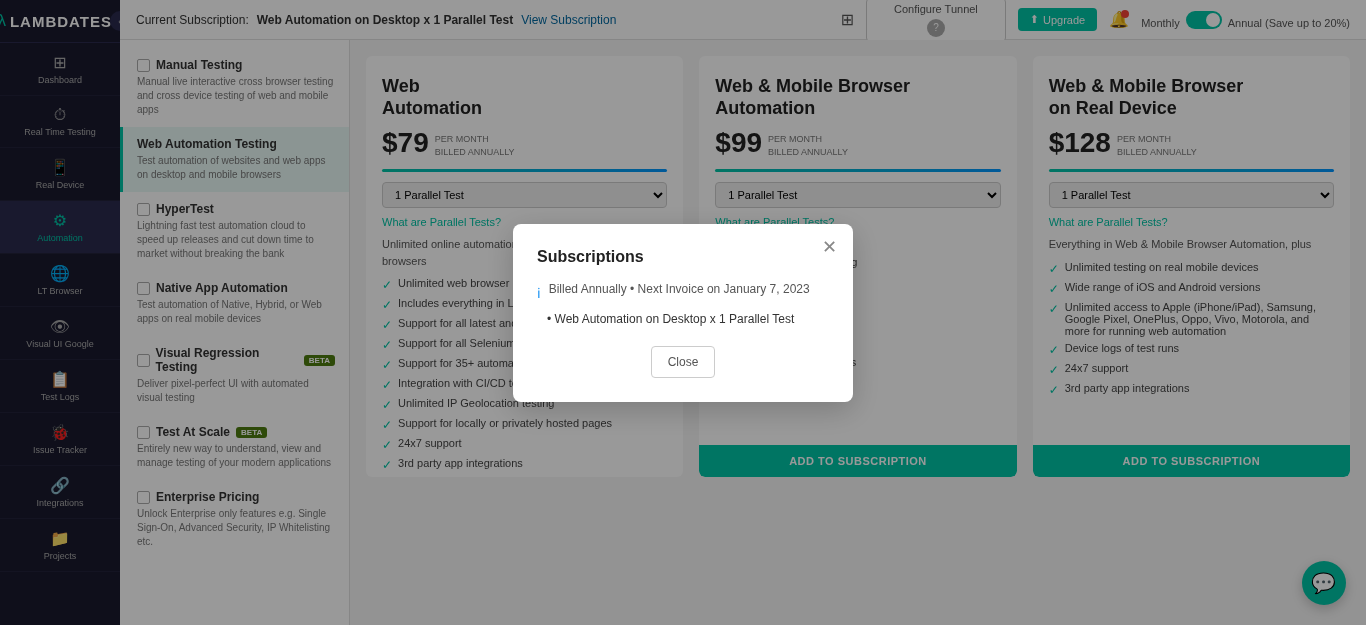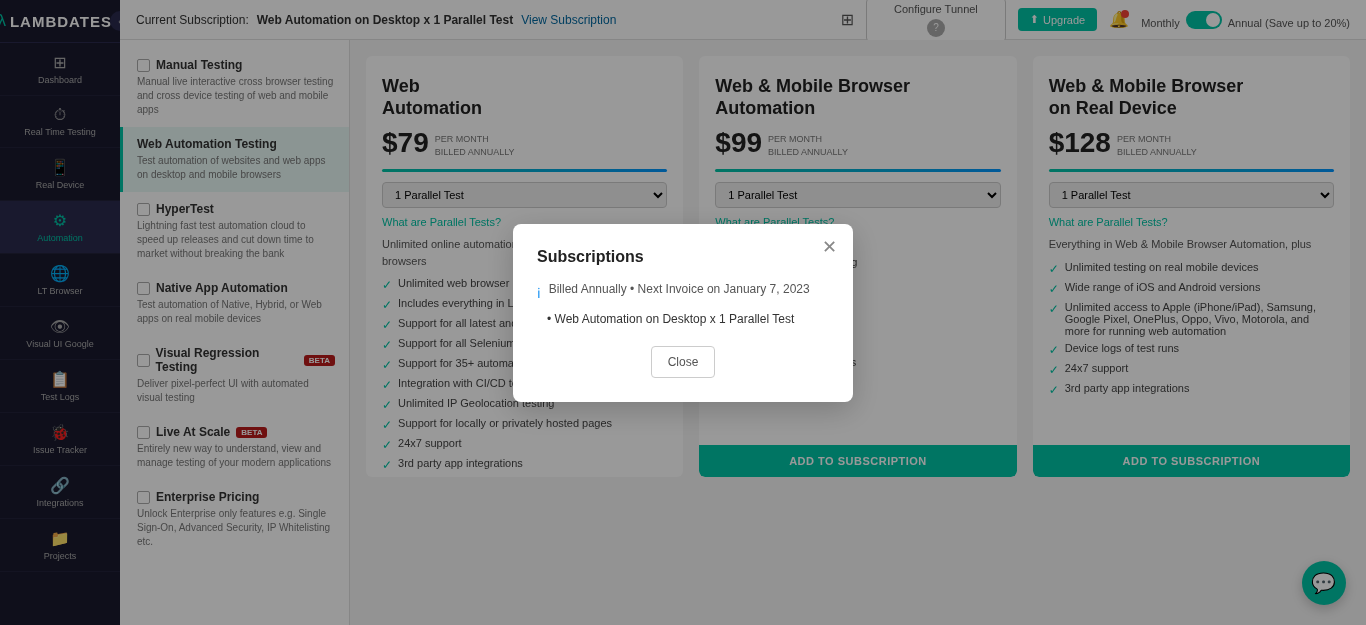--- a/index.html
+++ b/index.html
@@ -202,21 +202,21 @@
       line-height: 1.4;
     }
     .left-panel-item-checkbox {
       width: 13px;
       height: 13px;
       border: 1px solid #aaa;
       border-radius: 2px;
       display: inline-block;
     }
     .badge-beta {
-      background: #b91c1c;
+      background: #4d7c0f;
       color: #fff;
       font-size: 8px;
       padding: 1px 5px;
       border-radius: 3px;
       font-weight: 700;
     }
 
     
     .pricing-area {
       flex: 1;
@@ -585,21 +585,21 @@
           <span class="left-panel-item-checkbox"></span>
           <span>Visual Regression Testing</span>
           <span class="badge-beta">BETA</span>
         </div>
         <div class="left-panel-item-desc">Deliver pixel-perfect UI with automated visual testing</div>
       </div>
 
       <div class="left-panel-item">
         <div class="left-panel-item-title">
           <span class="left-panel-item-checkbox"></span>
-          <span>Live At Scale</span>
+          <span>Test At Scale</span>
           <span class="badge-beta">BETA</span>
         </div>
         <div class="left-panel-item-desc">Entirely new way to understand, view and manage testing of your modern applications</div>
       </div>
 
       <div class="left-panel-item">
         <div class="left-panel-item-title">
           <span class="left-panel-item-checkbox"></span>
           <span>Enterprise Pricing</span>
         </div>

